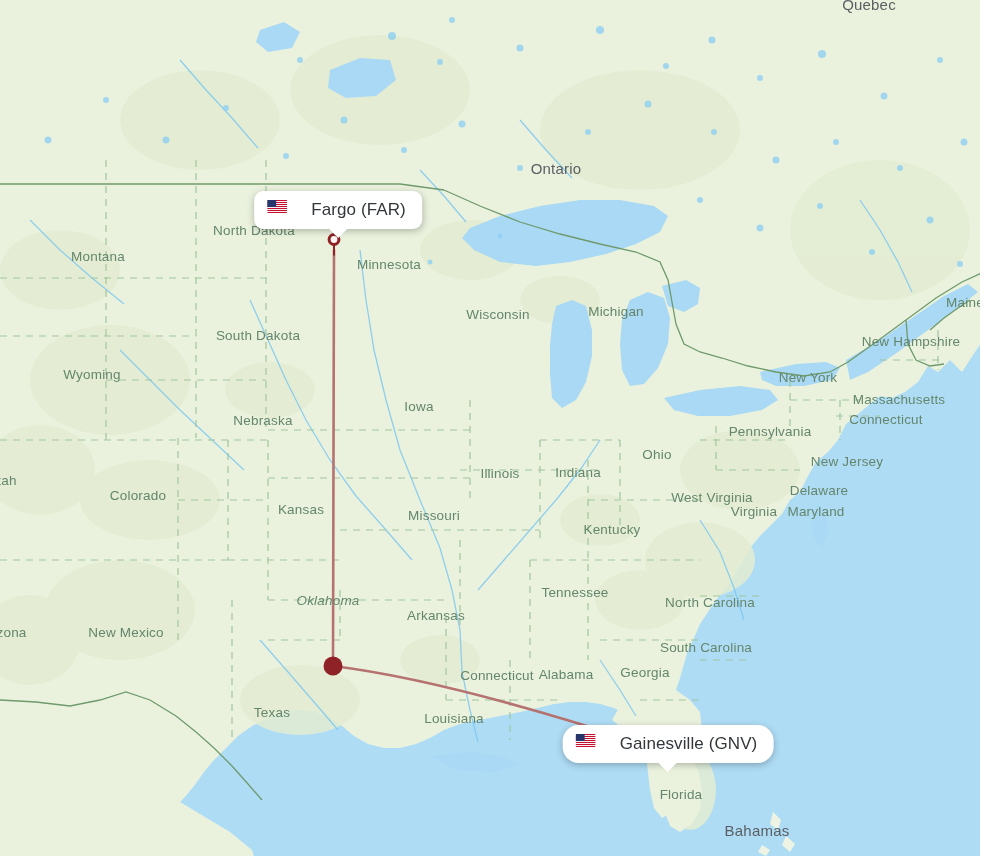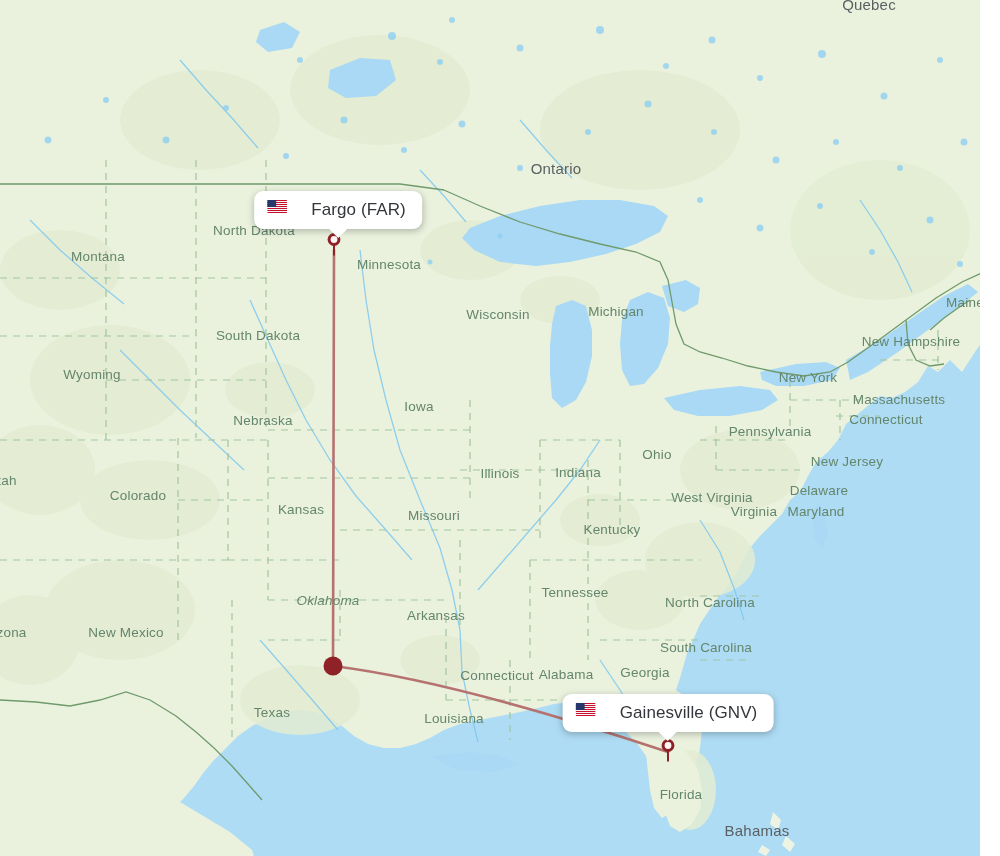--- a/index.html
+++ b/index.html
@@ -412,21 +412,21 @@
           <rect y="6" width="20" height="1"></rect>
         <rect y="8" width="20" height="1"></rect>
           <rect y="10" width="20" height="1"></rect>
         <rect y="12" width="20" height="1"></rect>
       </g>
       <rect width="9" height="7" fill="#27376b"></rect>
     </svg>
     <span class="callout-text">Fargo (FAR)</span>
   </div>
 
-  <div class="callout" id="callout-destination" style="left: 668px; top: 732px;">
+  <div class="callout" id="callout-destination" style="left: 668px; top: 763px; border-radius: 16px;">
     <svg class="flag" viewBox="0 0 20 13">
       <rect width="20" height="13" fill="#f4f4f4"></rect>
       <g fill="#c8102e">
         <rect y="0" width="20" height="1"></rect>
           <rect y="2" width="20" height="1"></rect>
         <rect y="4" width="20" height="1"></rect>
           <rect y="6" width="20" height="1"></rect>
         <rect y="8" width="20" height="1"></rect>
           <rect y="10" width="20" height="1"></rect>
         <rect y="12" width="20" height="1"></rect>

